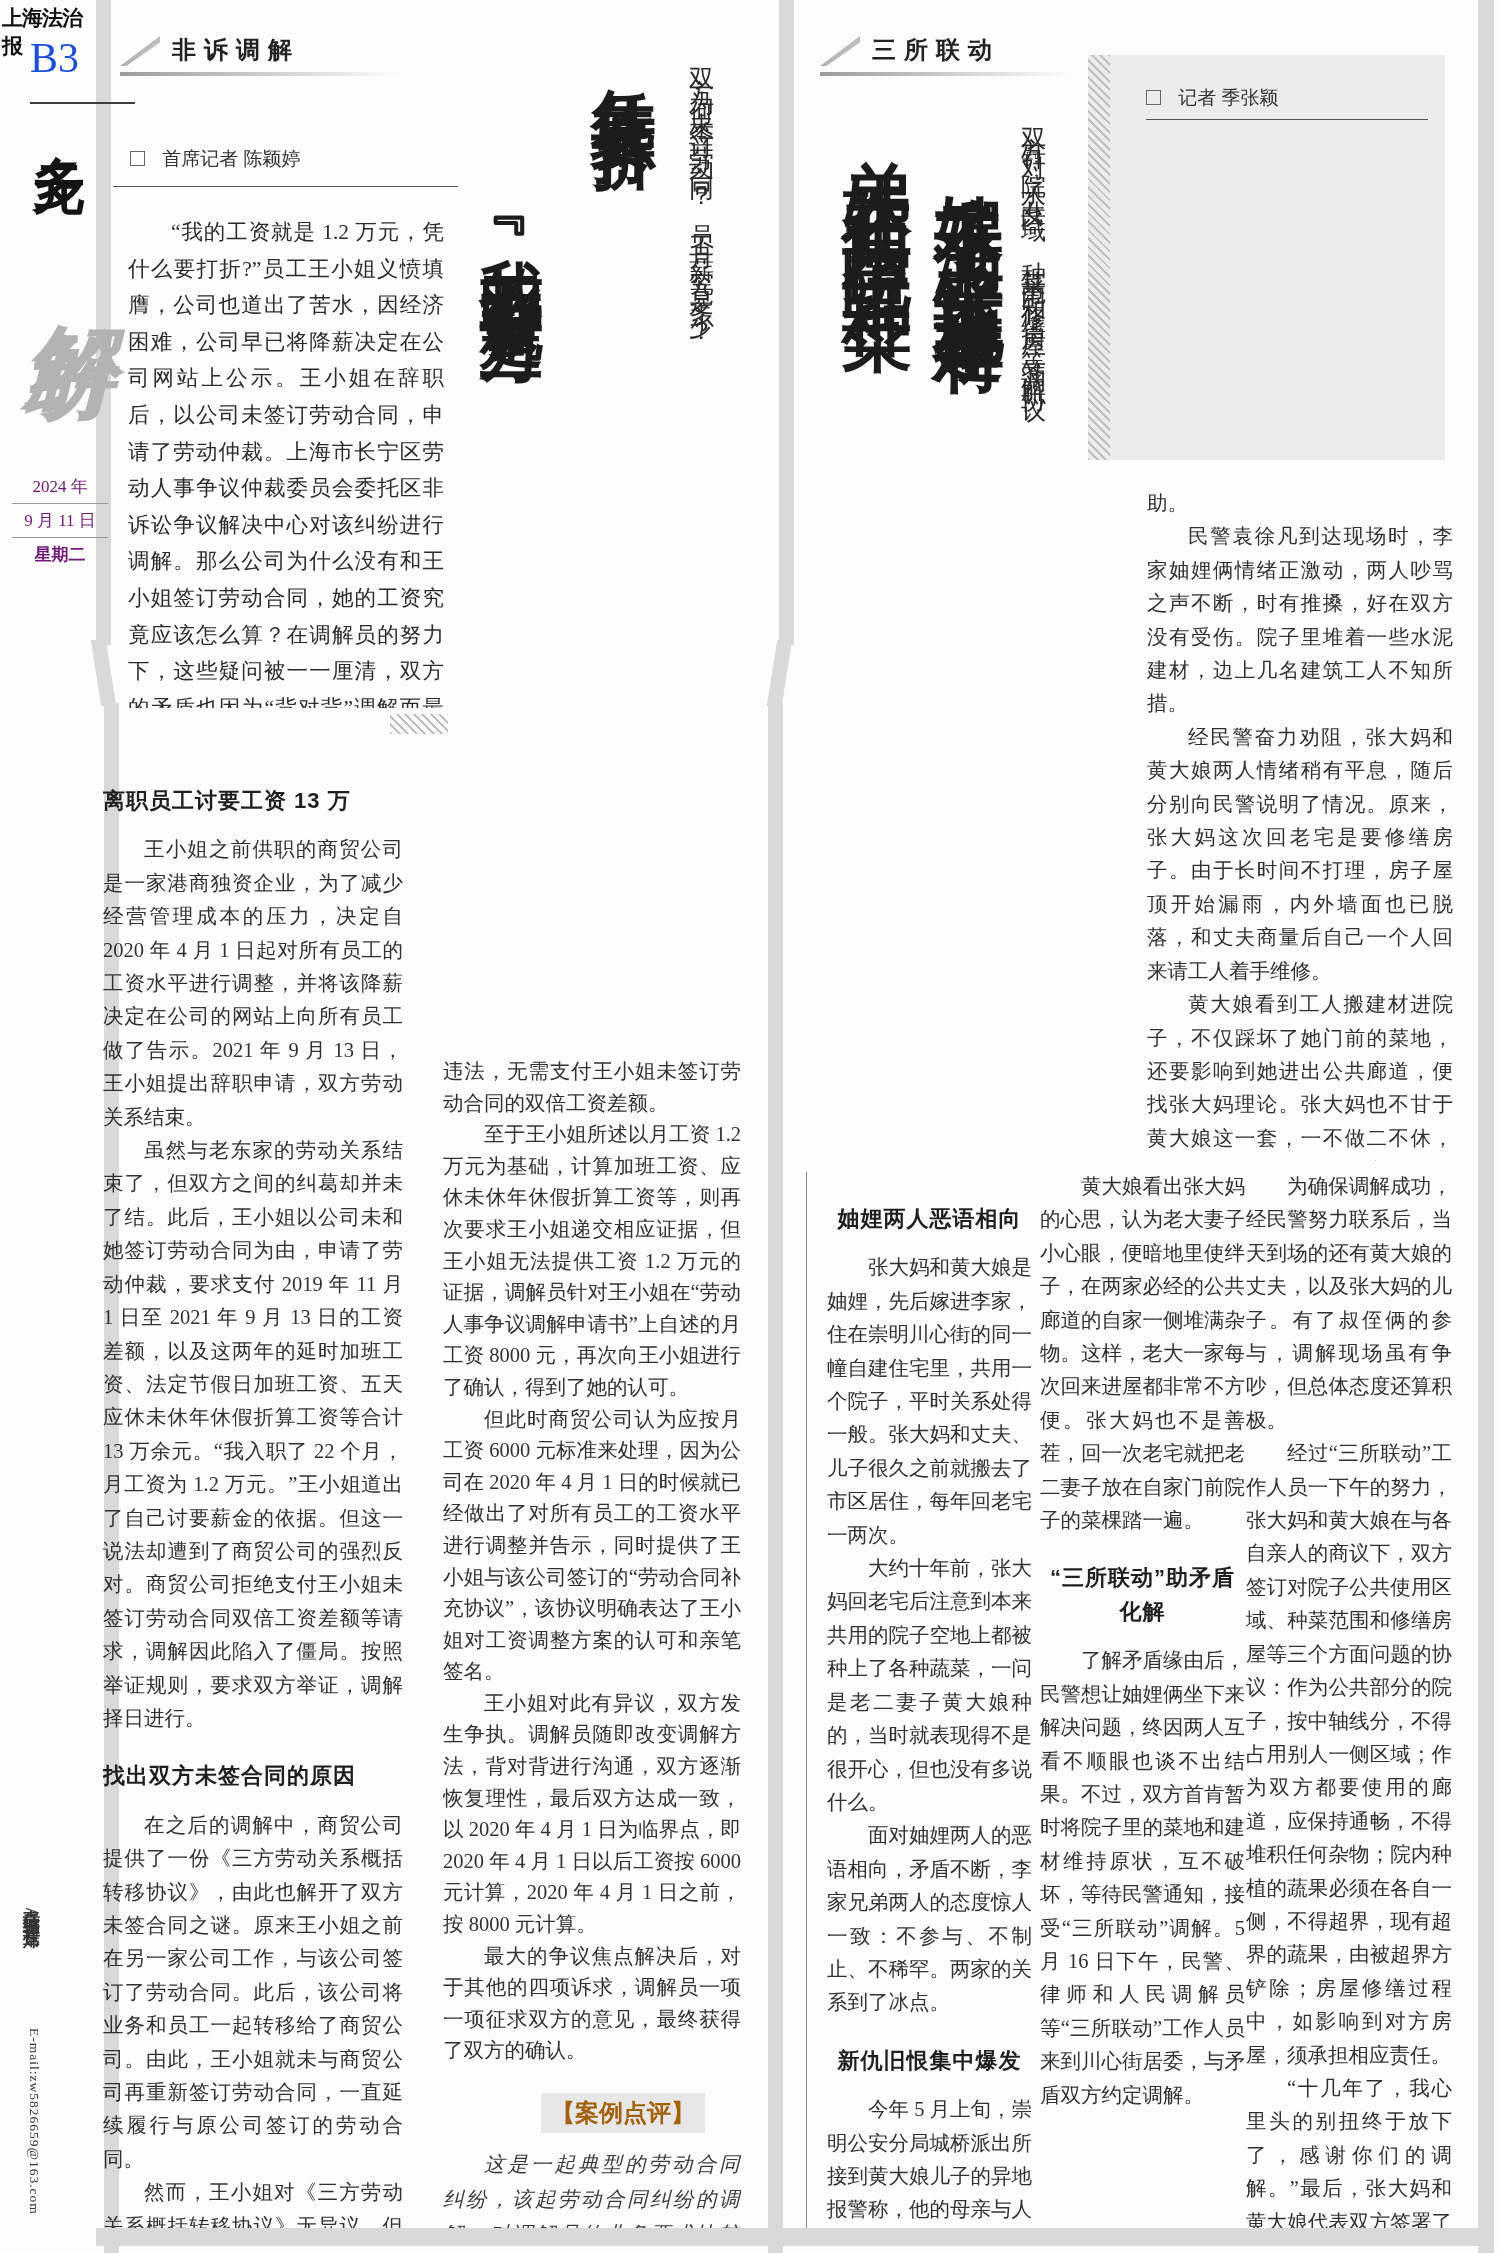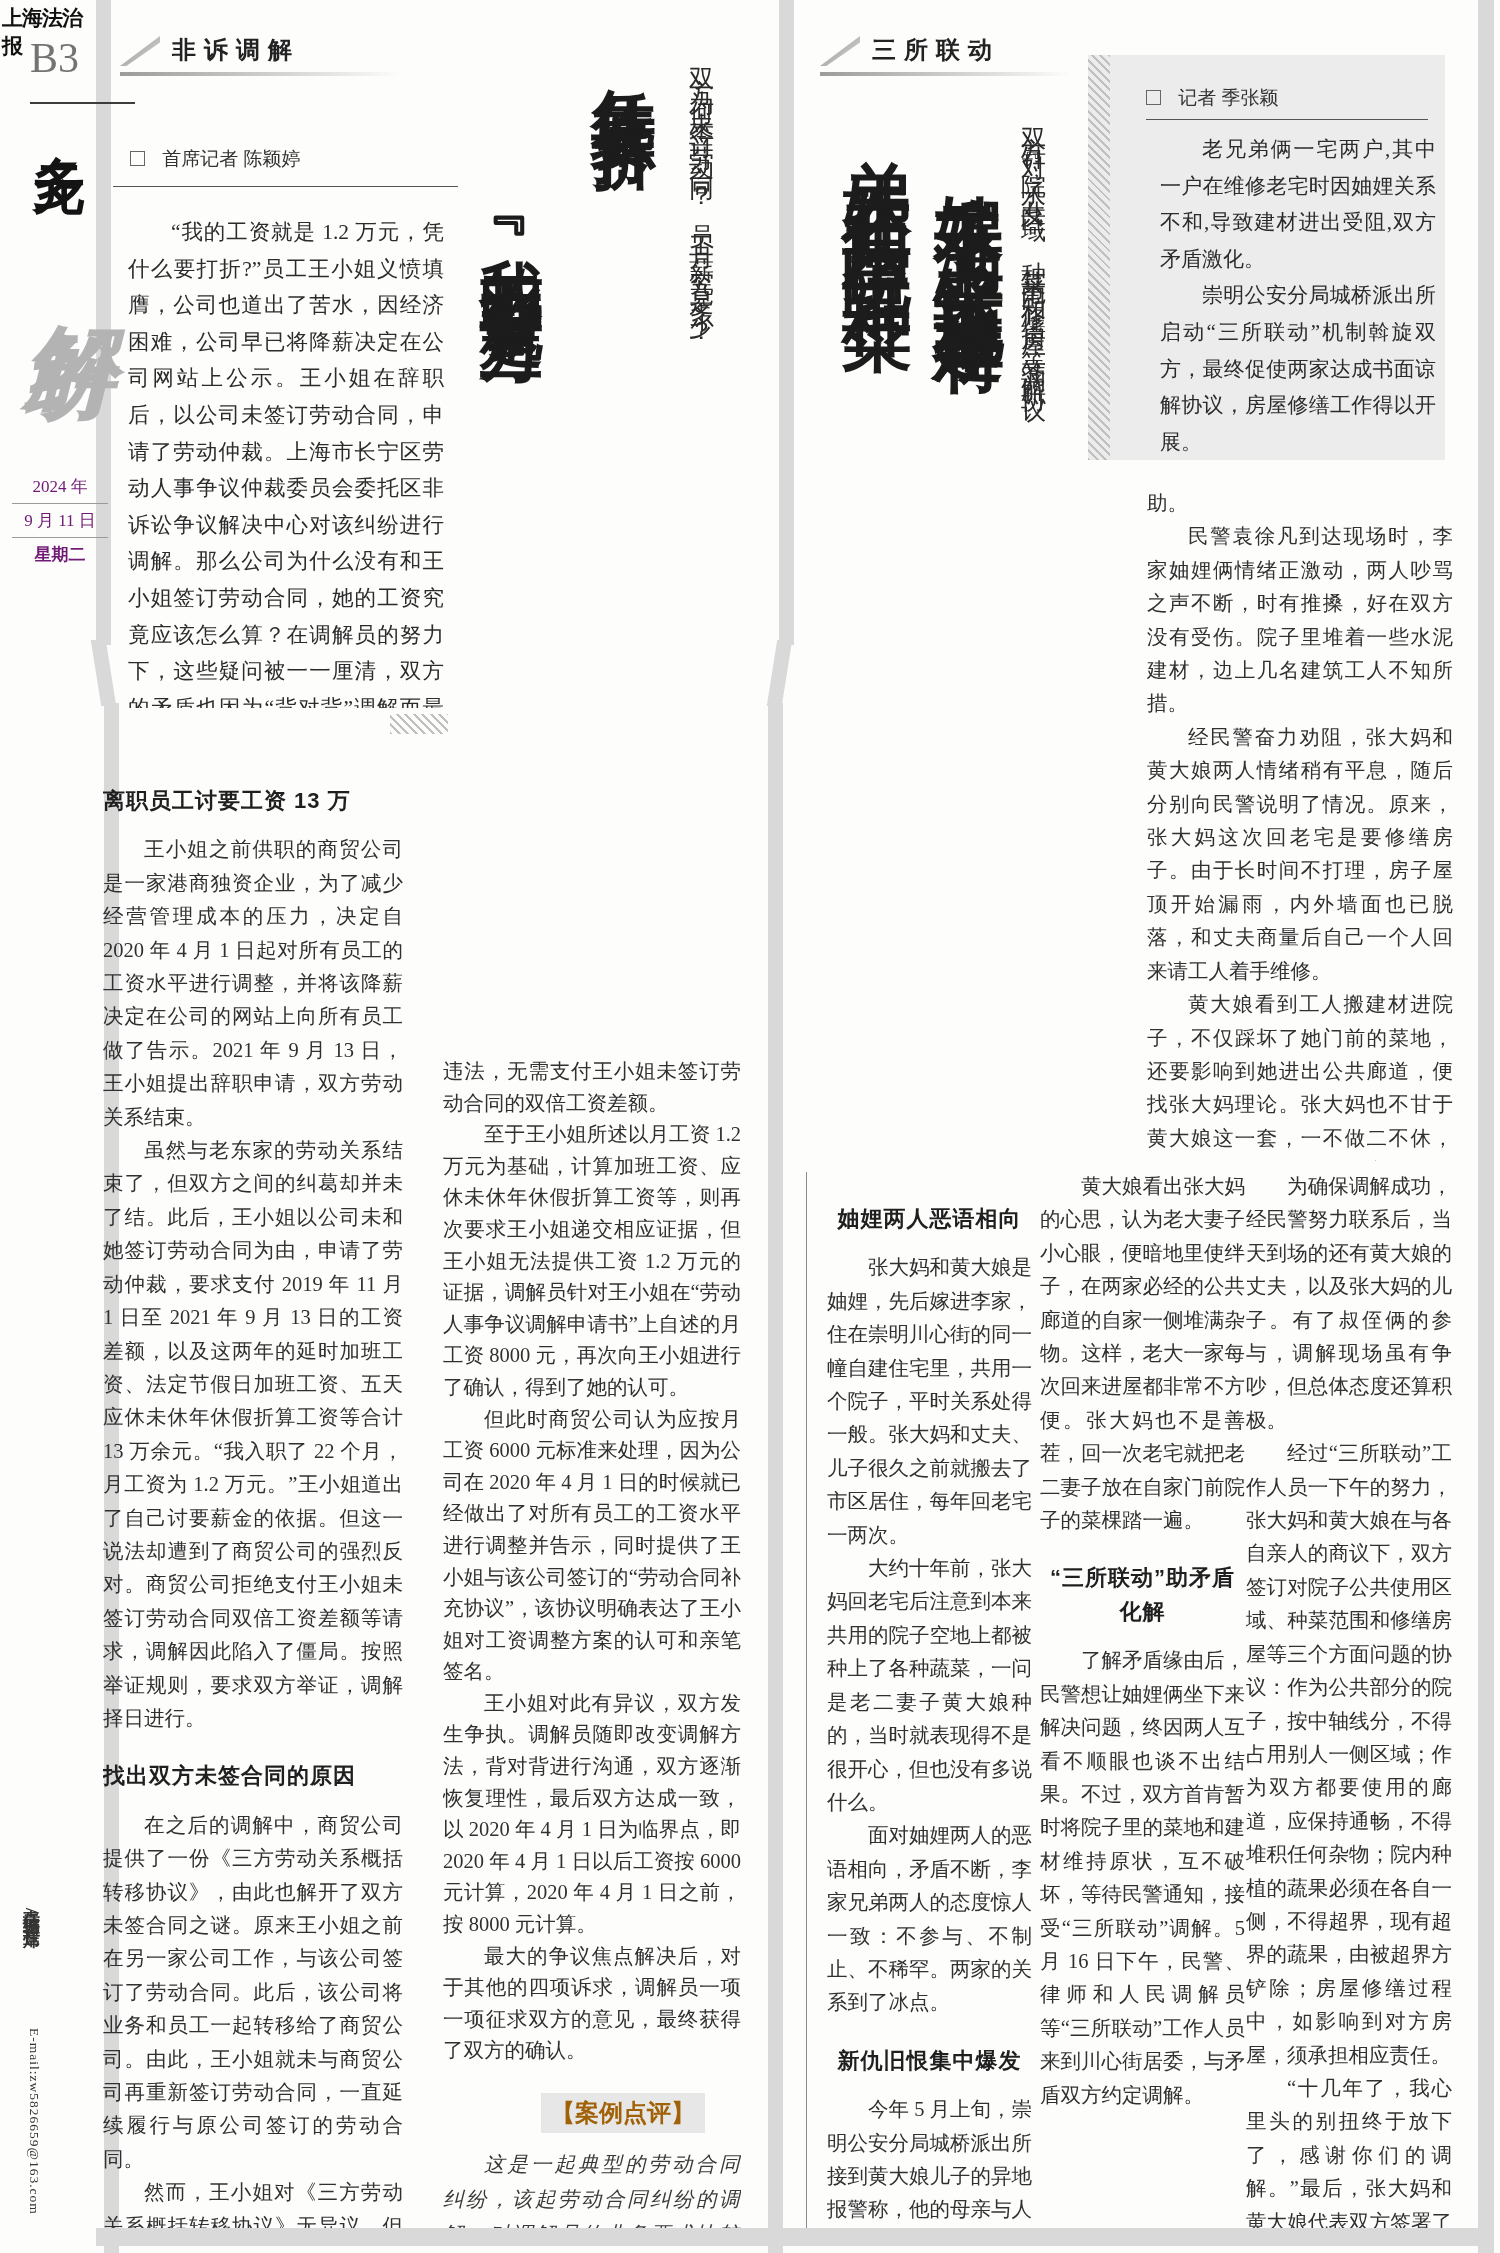--- a/index.html
+++ b/index.html
@@ -5,21 +5,21 @@
   html,body{margin:0;padding:0;background:#fff;}
   #page{position:relative;width:1500px;height:2253px;background:#fdfdfc;overflow:hidden;
         font-family:"Liberation Serif","DejaVu Serif",serif;color:#2e2e2e;}
   
   .band{position:absolute;background:#d9d9d9;}
   .hatch{position:absolute;background:repeating-linear-gradient(45deg,#c0c0c0 0 2px,transparent 2px 6px);}
   
   #masthead{position:absolute;left:0;top:0;width:100px;}
   .paper-name{position:absolute;left:2px;top:4px;width:96px;font-size:21px;font-weight:900;
               letter-spacing:-1px;color:#111;font-family:"DejaVu Serif",serif;}
-  .page-no{position:absolute;left:30px;top:34px;width:100px;font-size:42px;color:#737373;}
+  .page-no{position:absolute;left:30px;top:34px;width:100px;font-size:42px;color:#1d4ed8;}
   .page-no-rule{position:absolute;left:30px;top:102px;width:105px;height:2px;background:#3c3c3c;}
   .sec-vert{position:absolute;left:22px;top:112px;writing-mode:vertical-rl;text-orientation:upright;
             font-size:54px;font-weight:900;color:#141414;letter-spacing:10px;}
   .sec-vert2{position:absolute;left:8px;top:252px;writing-mode:vertical-rl;text-orientation:upright;
             font-size:92px;font-weight:700;color:#b3b3b3;letter-spacing:6px;font-style:italic;}
   .date-block{position:absolute;left:12px;top:470px;width:96px;text-align:center;font-size:17px;color:#701a75;}
   .date-block .row{padding:5px 0;}
   .date-block .rl{height:0;border-top:1px solid #9a9a9a;}
   .date-block .bold{font-weight:bold;}
   
@@ -132,24 +132,20 @@
   <div class="vhead" style="left:922px;top:140px;font-size:70px;letter-spacing:10px;height:1020px;">嫂子不满 铲平菜地堆建材</div>
   <div class="vhead" style="left:830px;top:104px;font-size:70px;letter-spacing:16px;height:920px;">弟妹在共用院子里种菜</div>
 
   <div id="right-ledebox">
     <div class="hatch" style="left:0;top:0;width:22px;height:405px;"></div>
     <div class="byline" style="left:58px;top:30px;">
       <span class="sq"></span>
       <span>记者 季张颖</span>
     </div>
     <div class="byline-rule" style="left:58px;top:64px;width:282px;"></div>
-    <div class="inner">
-      <p>老兄弟俩一宅两户,其中一户在维修老宅时因妯娌关系不和,导致建材进出受阻,双方矛盾激化。</p>
-      <p>崇明公安分局城桥派出所启动“三所联动”机制斡旋双方，最终促使两家达成书面谅解协议，房屋修缮工作得以开展。</p>
-    </div>
   </div>
 
   <div class="col" style="left:1147px;top:487px;width:306px;height:674px;">
       <p class="cont">助。</p>
       <p>民警袁徐凡到达现场时，李家妯娌俩情绪正激动，两人吵骂之声不断，时有推搡，好在双方没有受伤。院子里堆着一些水泥建材，边上几名建筑工人不知所措。</p>
       <p>经民警奋力劝阻，张大妈和黄大娘两人情绪稍有平息，随后分别向民警说明了情况。原来，张大妈这次回老宅是要修缮房子。由于长时间不打理，房子屋顶开始漏雨，内外墙面也已脱落，和丈夫商量后自己一个人回来请工人着手维修。</p>
       <p>黄大娘看到工人搬建材进院子，不仅踩坏了她门前的菜地，还要影响到她进出公共廊道，便找张大妈理论。张大妈也不甘于黄大娘这一套，一不做二不休，索性将黄大娘在靠近她家一侧的蔬菜全部铲掉，用来堆放建材。</p>
     </div>
   <div class="col rcol" style="left:827px;top:1178px;width:205px;height:1050px;">
       <h3 class="subhead">妯娌两人恶语相向</h3>

